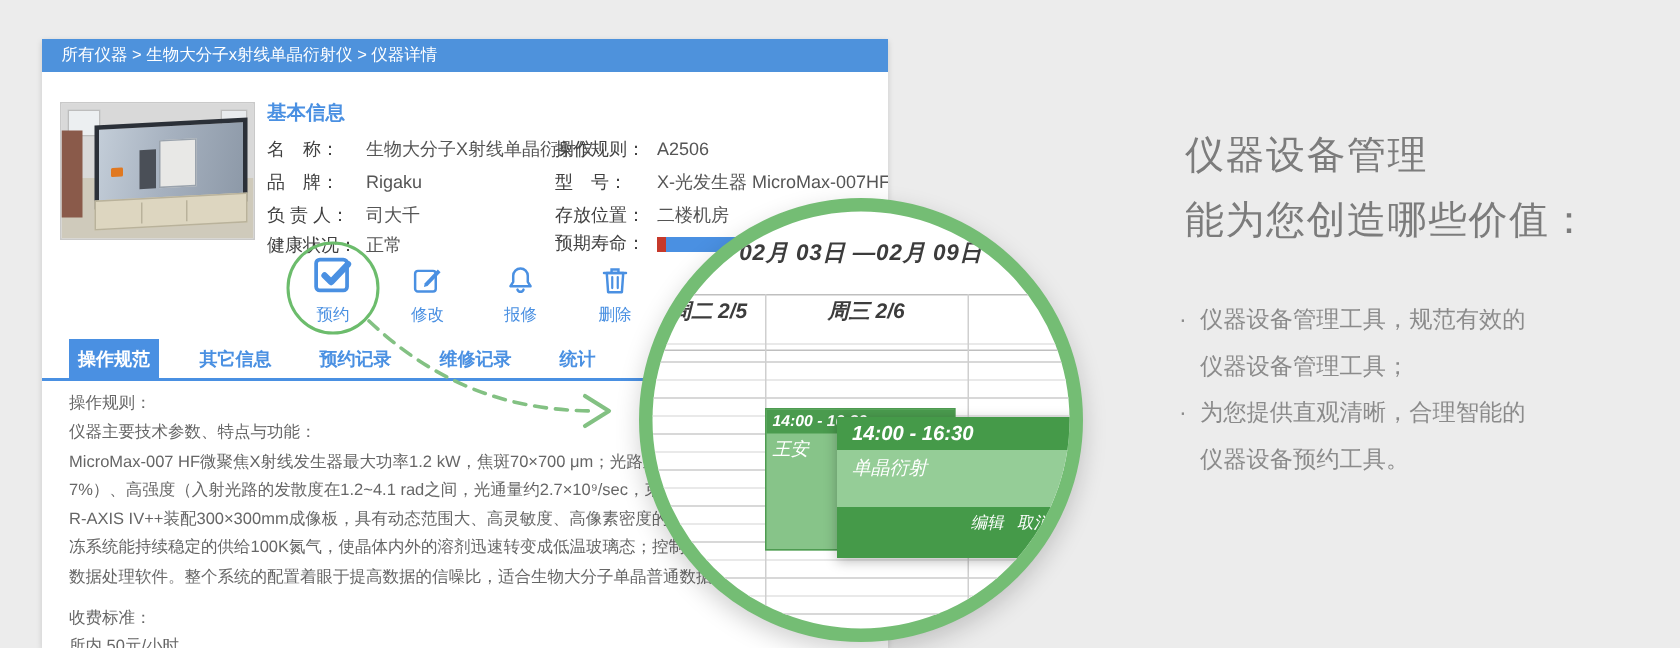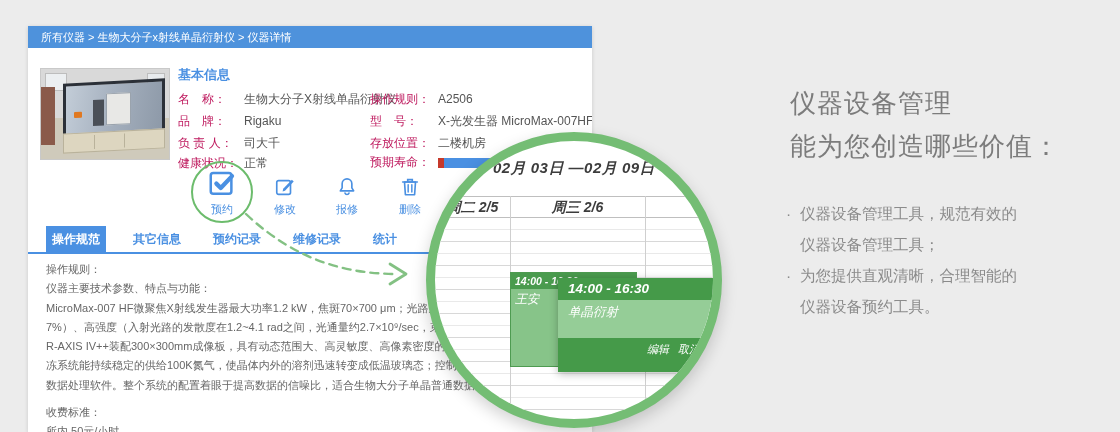--- a/index.html
+++ b/index.html
@@ -24,21 +24,21 @@
   .photo .inner-box { position:absolute; left:42%; top:18%; width:26%; height:64%; background:#e8e8e6; border:1px solid #9aa3ad; }
   .photo .inner-dark { position:absolute; left:28%; top:30%; width:12%; height:52%; background:#4a4f57; }
   .photo .orange { position:absolute; left:8%; top:52%; width:8px; height:6px; background:#e07820; border-radius:1px; }
   .photo .base { position:absolute; left:22px; right:4px; bottom:8px; height:20px; background:#ddd6c0;
            border:1px solid #b9b29b; transform:skewY(-3deg); }
   .photo .base i { position:absolute; top:2px; bottom:2px; width:1px; background:#b9b29b; }
 
   
   .bi-title { position:absolute; left:150px; top:40px; font-size:13px; font-weight:bold; color:var(--accent-blue,#4a90e2); }
   .field { position:absolute; font-size:12px; color:#555; white-space:nowrap; }
-  .field .lbl { display:inline-block; color:#be185d; }
+  .field .lbl { display:inline-block; color:#404040; }
   .field .val { margin-left:10px; color:#555; }
   .lifebar { display:inline-block; vertical-align:middle; margin-left:10px; width:96px; height:10px; background:var(--lifespan-left,#4a90e2); position:relative; }
   .lifebar i { position:absolute; left:0; top:0; bottom:0; width:6px; background:var(--lifespan-used,#c6392b); }
 
   
   .action { position:absolute; width:60px; text-align:center; cursor:pointer; }
   .action svg { display:block; margin:0 auto; }
   .action .alabel { display:block; margin-top:4px; font-size:11px; color:var(--accent-blue,#4a90e2); }
   .ring { position:absolute; left:163px; top:135px; width:62px; height:62px; border:2px solid #6cbc6c; border-radius:50%; }
 
@@ -55,21 +55,21 @@
 
   
   .arrow-svg { position:absolute; left:240px; top:208px; z-index:5; pointer-events:none; }
 
   
   .magnifier { position:absolute; left:426px; top:132px; width:296px; height:296px;
         border:9px solid var(--magnifier-green,#74bd74); border-radius:50%; background:#fff;
         box-shadow:0 6px 16px rgba(0,0,0,.18); z-index:10; overflow:hidden;font-style:italic; }
   .cal-title { position:absolute; left:0; top:18px; width:100%; text-align:center;
         font-size:15px; font-weight:bold; color:#3c3c3c; letter-spacing:.5px; }
-  .cal-headrow { position:absolute; left:0; top:55px; width:100%; height:22px;
+  .cal-headrow { position:absolute; left:0; top:55px; width:100%; height:38px;
         border-top:1px solid #bfbfbf; border-bottom:1px solid #bfbfbf; }
   .cal-day { position:absolute; top:2px; font-size:14px; font-weight:bold; color:#3c3c3c; text-align:center; white-space:nowrap; }
   .cal-grid { position:absolute; left:0; top:77px; width:100%; bottom:0;
         background-image:repeating-linear-gradient(to bottom, transparent 0 11px, #e9e9e9 11px 12px, transparent 12px 23px, #d8d8d8 23px 24px); }
   .vline { position:absolute; top:55px; bottom:0; width:1px; background:#cfcfcf; }
 
   .event { position:absolute; left:75px; top:131px; width:127px; height:95px; background:var(--event-green-light,#87c489);
         border:1px solid #4e9b51; cursor:pointer; }
   .event-head { height:16px; line-height:16px; background:var(--event-green-dark,#4a9b4e); color:#fff;
         font-size:10.5px; font-weight:bold; padding-left:4px; white-space:nowrap; }

